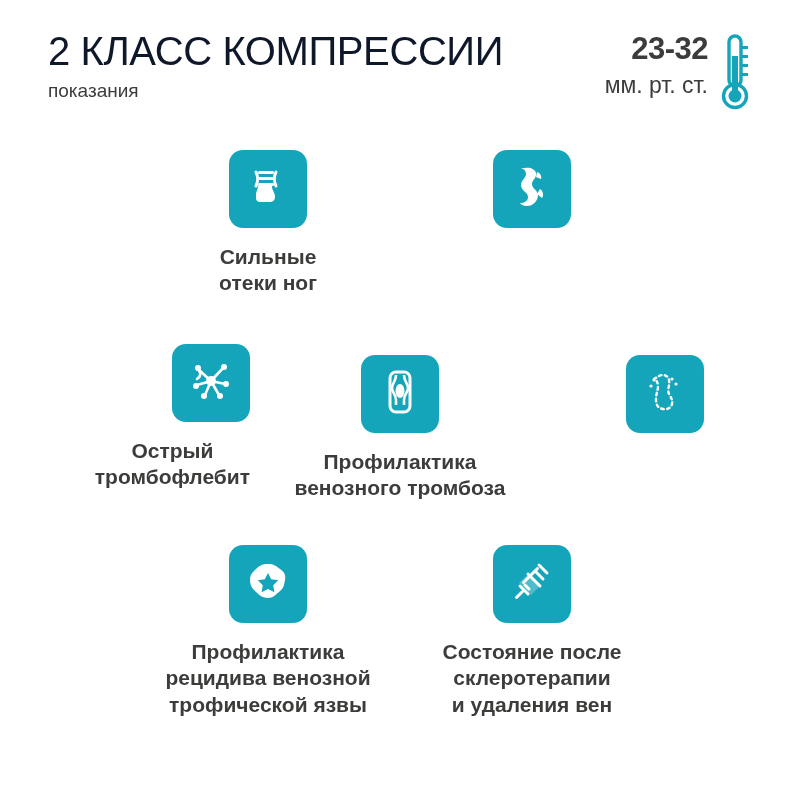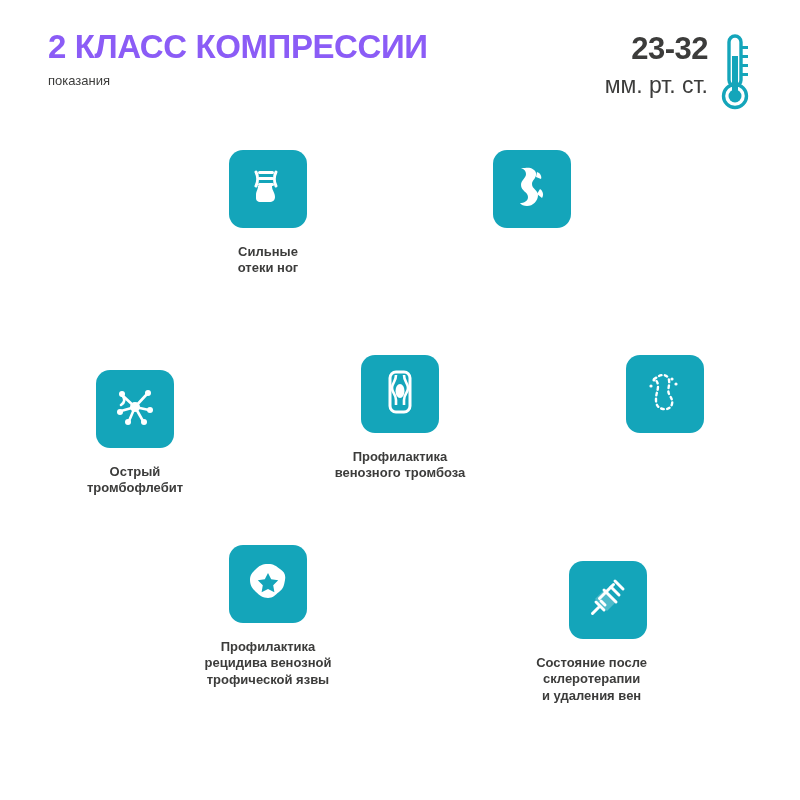--- a/index.html
+++ b/index.html
@@ -31,31 +31,31 @@
     display: flex;
     align-items: flex-start;
     justify-content: space-between;
   }
   .header-left {
     display: flex;
     flex-direction: column;
     justify-content: flex-start;
   }
   .title {
-    font-size: 33px;
-    font-weight: bold;
+    font-size: 40px;
+    font-weight: normal;
     letter-spacing: -0.4px;
     line-height: 1.05;
-    color: #8b5cf6;
+    color: #0f172a;
     text-transform: uppercase;
     white-space: nowrap;
   }
   .subtitle {
     margin-top: 9px;
-    font-size: 13px;
+    font-size: 19px;
     font-weight: normal;
     color: #3c3c3b;
     line-height: 1.1;
   }
   .header-right {
     display: flex;
     align-items: flex-start;
     gap: 10px;
     padding-top: 2px;
     margin-left: 20px;
@@ -98,34 +98,34 @@
     width: 78px;
     height: 78px;
     border-radius: 14px;
     background: #14a5ba;
     display: flex;
     align-items: center;
     justify-content: center;
   }
   .caption {
     margin-top: 16px;
-    font-size: 13px;
+    font-size: 21px;
     font-weight: bold;
     line-height: 1.25;
     color: #3c3c3b;
     white-space: pre-line;
   }
   
   .pos-1 { left: 153px; top: 0px; }
   .pos-2 { left: 417px; top: 0px; }
-  .pos-3 { left: 20px; top: 220px; }
+  .pos-3 { left: 20px; top: 194px; align-items: flex-end; }
   .pos-4 { left: 285px; top: 205px; }
   .pos-5 { left: 550px; top: 205px; }
   .pos-6 { left: 153px; top: 395px; }
-  .pos-7 { left: 417px; top: 411px; align-items: flex-end; }
+  .pos-7 { left: 417px; top: 395px; }
 </style>
 </head>
 <body>
 
 <div class="page">
 
   <div class="header">
     <div class="header-left">
       <div class="title">2 КЛАСС КОМПРЕССИИ</div>
       <div class="subtitle">показания</div>

